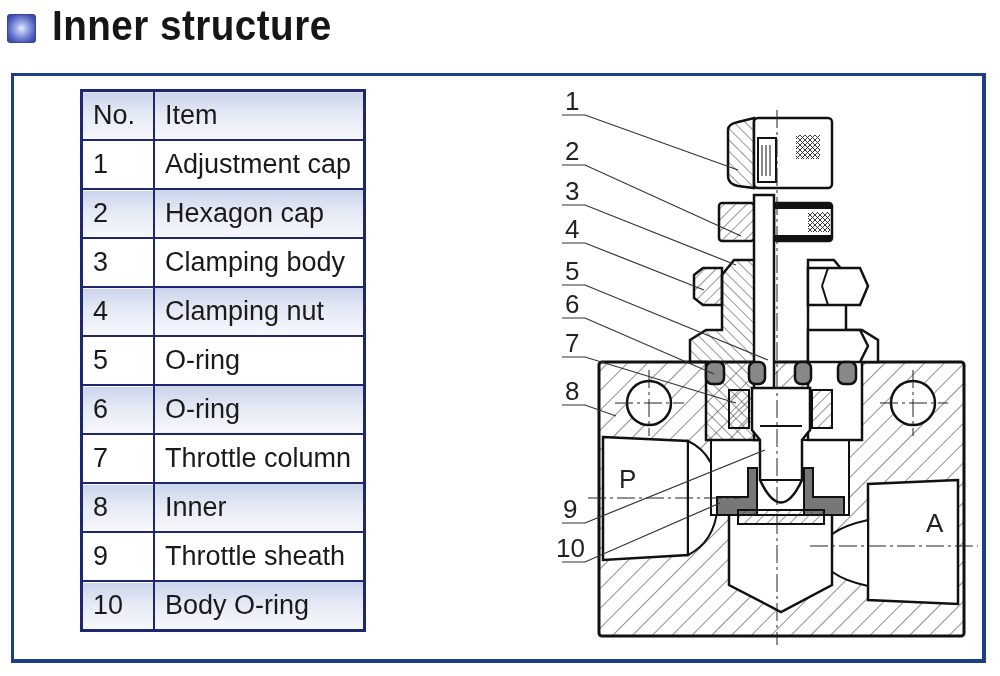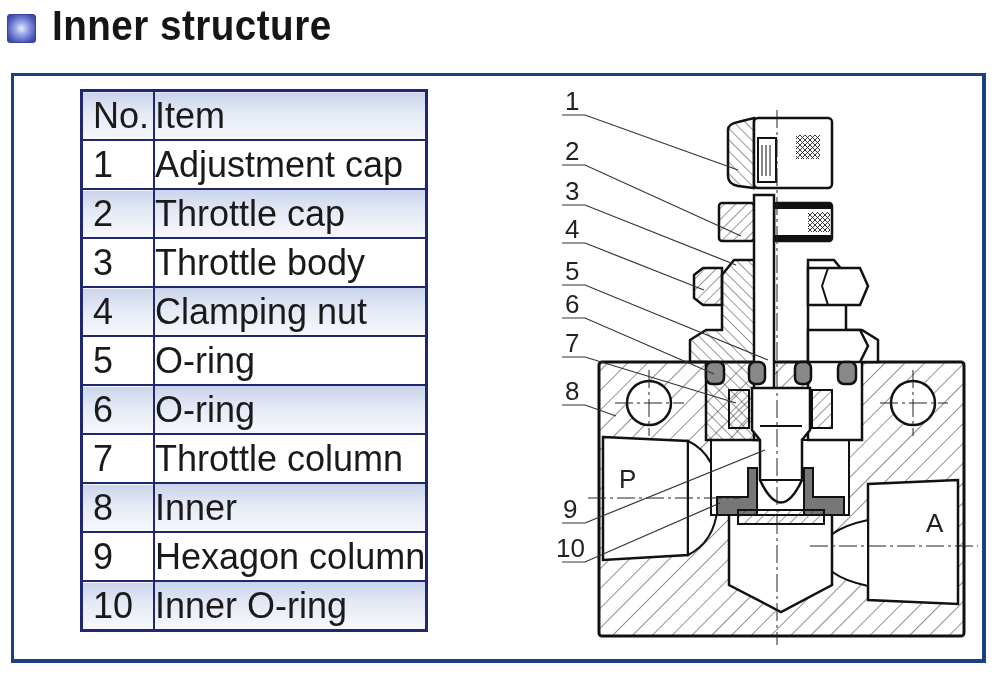--- a/index.html
+++ b/index.html
@@ -4,23 +4,23 @@
 <style>
   html, body { margin:0; padding:0; background:#ffffff; }
   body { width:1000px; height:676px; position:relative; overflow:hidden; font-family:"Liberation Sans", sans-serif; }
   .title-icon { position:absolute; left:7px; top:14px; width:29px; height:29px; border-radius:4px;
     background: radial-gradient(circle at 50% 50%, #e8ecff 0%, #9aa6e6 30%, #4a57b8 70%, #2e3a96 100%);
     box-shadow: 0 0 0 1px #3a469e inset; }
   .title { position:absolute; left:52px; top:2px; font-size:42px; font-weight:bold; color:#161616; letter-spacing:0.5px;
     font-family:"Liberation Sans", sans-serif; transform:scaleX(0.92); transform-origin:left top; }
   .frame { position:absolute; left:11px; top:73px; width:975px; height:590px; border:3px solid #1d3f86; border-bottom-width:4px; border-right-width:4px; box-sizing:border-box; }
   table.parts { position:absolute; left:80px; top:89px; border-collapse:collapse; border:3px solid #1e2770; }
-  table.parts td { border:2px solid #1e2770; height:47px; padding:0; font-size:36px; color:#1a1a1a; white-space:nowrap; }
+  table.parts td { border:2px solid #1e2770; height:47px; padding:0; font-size:27px; color:#1a1a1a; white-space:nowrap; }
   table.parts td.no { width:60px; padding-left:10px; }
-  table.parts td.item { width:198px; padding-left:0; }
+  table.parts td.item { width:198px; padding-left:10px; }
   table.parts tr.shade td { background: linear-gradient(180deg, #c9d3ea 0%, #e4e9f5 45%, #f7f8fc 100%); }
   table.parts tr.plain td { background:#ffffff; }
   .diagram { position:absolute; left:545px; top:82px; }
   .lbl { font-family:"Liberation Sans", sans-serif; font-size:26px; fill:#222; }
 </style>
 </head>
 <body>
 
 <div class="title-icon"></div>
 <div class="title">Inner structure</div>
@@ -32,25 +32,25 @@
       <tr class="shade">
     <td class="no">No.</td>
     <td class="item">Item</td>
   </tr>
   <tr class="plain">
     <td class="no">1</td>
     <td class="item">Adjustment cap</td>
   </tr>
   <tr class="shade">
     <td class="no">2</td>
-    <td class="item">Throttle cap</td>
+    <td class="item">Hexagon cap</td>
   </tr>
   <tr class="plain">
     <td class="no">3</td>
-    <td class="item">Throttle body</td>
+    <td class="item">Clamping body</td>
   </tr>
   <tr class="shade">
     <td class="no">4</td>
     <td class="item">Clamping nut</td>
   </tr>
   <tr class="plain">
     <td class="no">5</td>
     <td class="item">O-ring</td>
   </tr>
   <tr class="shade">
@@ -60,25 +60,25 @@
   <tr class="plain">
     <td class="no">7</td>
     <td class="item">Throttle column</td>
   </tr>
   <tr class="shade">
     <td class="no">8</td>
     <td class="item">Inner</td>
   </tr>
   <tr class="plain">
     <td class="no">9</td>
-    <td class="item">Hexagon column</td>
+    <td class="item">Throttle sheath</td>
   </tr>
   <tr class="shade">
     <td class="no">10</td>
-    <td class="item">Inner O-ring</td>
+    <td class="item">Body O-ring</td>
   </tr>
 </tbody>
   </table>
 
 <svg class="diagram" width="440" height="575" viewBox="545 82 440 575">
   <defs>
     <pattern id="hatch" patternUnits="userSpaceOnUse" width="14" height="14" patternTransform="rotate(45)">
       <line x1="0" y1="0" x2="0" y2="14" stroke="#333" stroke-width="1.1"></line>
     </pattern>
     <pattern id="hatchL" patternUnits="userSpaceOnUse" width="8" height="8" patternTransform="rotate(-45)">

